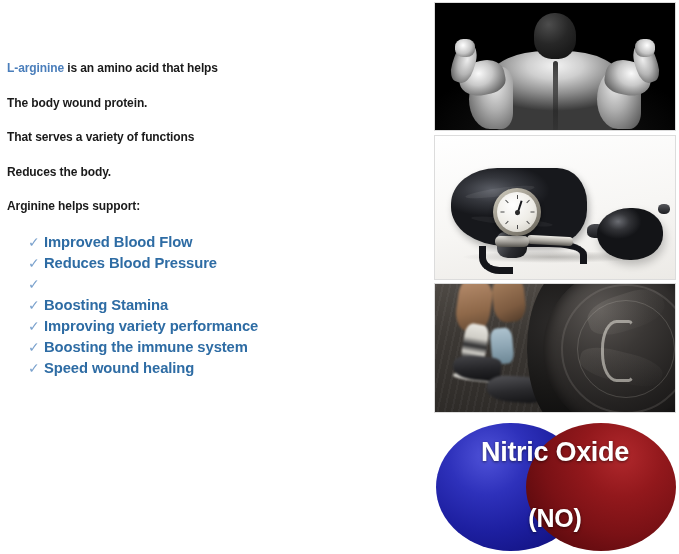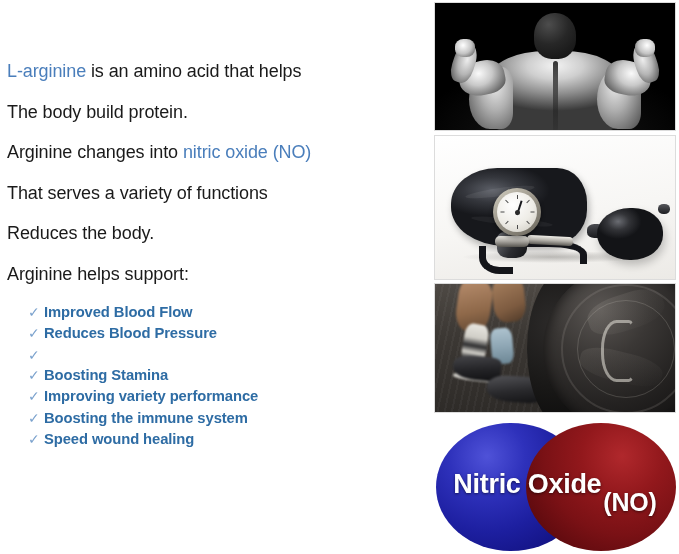--- a/index.html
+++ b/index.html
@@ -24,22 +24,22 @@
   #text-column {
     position: absolute;
     left: 0;
     top: 0;
     width: 420px;
     height: 554px;
     padding: 62px 0 0 7px;
   }
 
   .para-line {
-    font-size: 18px;
-    font-weight: normal;
+    font-size: 12px;
+    font-weight: bold;
     color: #1a1a1a;
     line-height: 1;
     margin-bottom: 22.5px;
     white-space: nowrap;
     letter-spacing: -0.1px;
   }
 
   .hl-blue { color: #4a7ebb; }
 
   #bullet-list {
@@ -456,21 +456,21 @@
     width: 150px; height: 128px;
     border-radius: 50%;
     background:
       radial-gradient(circle at 64% 26%, #b0282c 0%, #92181c 30%, #7a1115 58%, #5d0a0e 82%, #3d0508 100%);
   }
   .no-text-wrap {
     position: absolute;
     left: 0; top: 0;
     width: 242px; height: 135px;
     display: flex;
-    flex-direction: row;
+    flex-direction: column;
     align-items: center;
     justify-content: center;
     gap: 2px;
     z-index: 3;
   }
   .no-line1 {
     font-size: 27px;
     font-weight: bold;
     color: #ffffff;
     letter-spacing: -0.3px;
@@ -491,25 +491,22 @@
 <body>
 
 <div id="page">
 
   <div id="text-column">
 
     <div class="para-line">
       <span class="hl-blue">L-arginine</span><span> is an amino acid that helps</span>
     </div>
 
-    <div class="para-line">The body build protein.</div>
-
-    <div class="para-line">
-      <span>Arginine changes into </span><span class="hl-blue">nitric oxide (NO)</span>
-    </div>
+    <div class="para-line">The body wound protein.</div>
+
 
     <div class="para-line">That serves a variety of functions</div>
 
     <div class="para-line">Reduces the body.</div>
 
     <div class="para-line">Arginine helps support:</div>
 
     <ul id="bullet-list">
       <li class="bullet-row">
         <span class="check-icon">✓</span>

